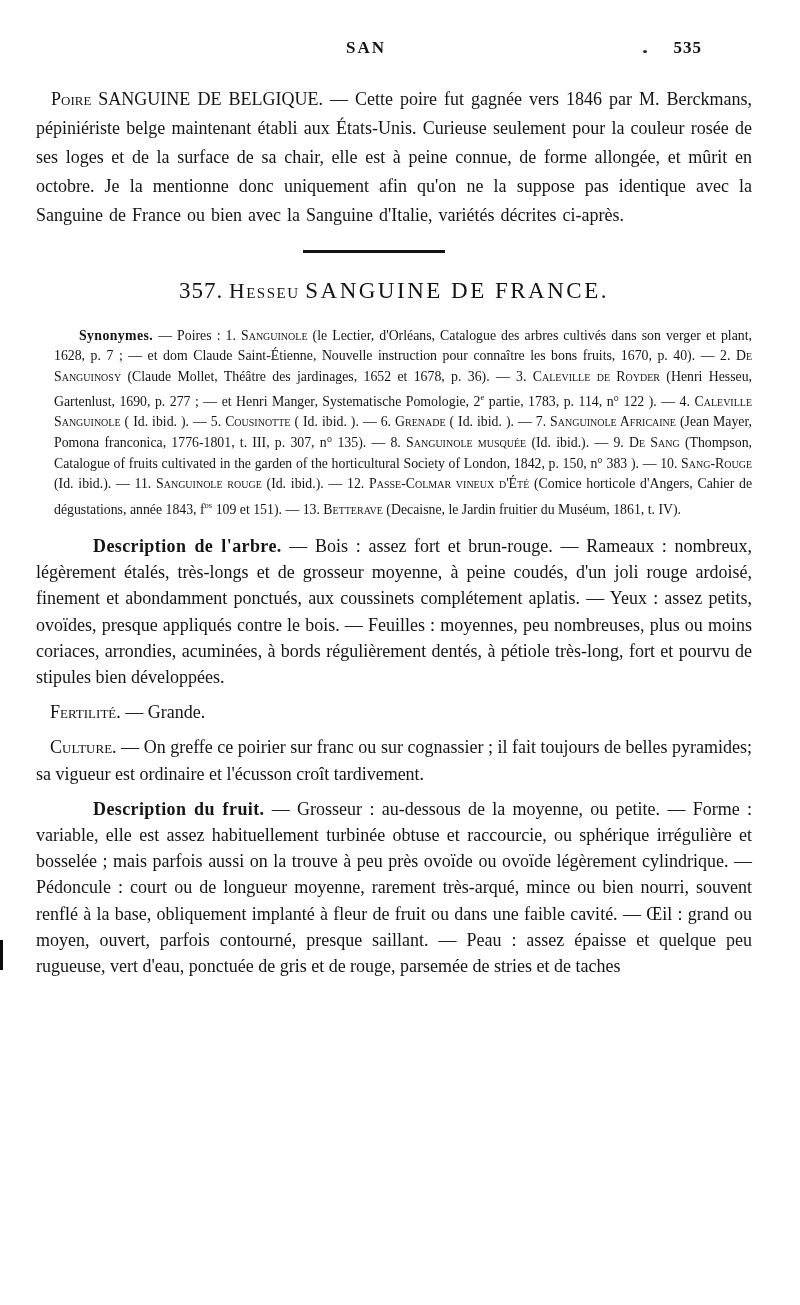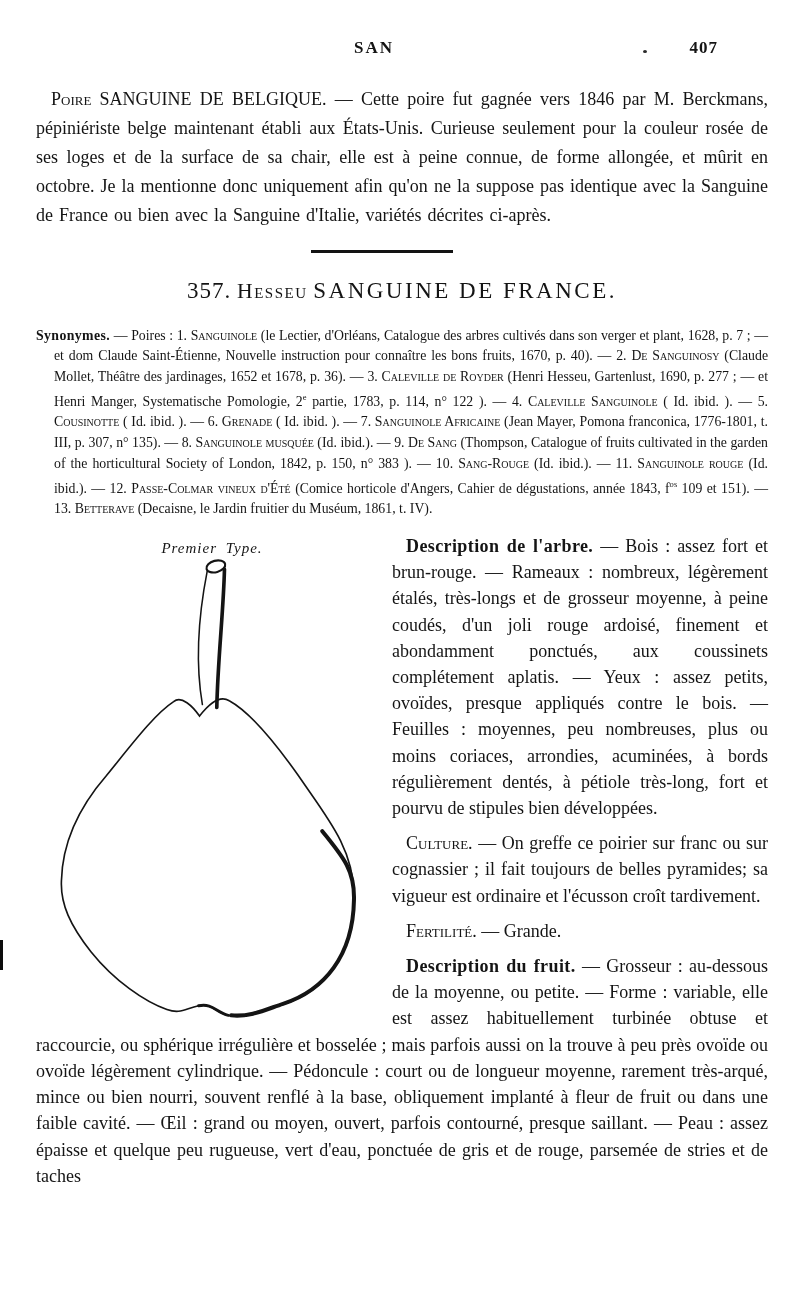--- a/index.html
+++ b/index.html
@@ -5,21 +5,21 @@
   html,body{margin:0;padding:0;background:#9a9a9a;}
   .page{
     position:relative;
     width:800px;height:1305px;
     background:#ffffff;
     color:#141414;
     font-family:"Liberation Serif","DejaVu Serif",serif;
     overflow:hidden;
     box-sizing:border-box;
   }
-  .content{padding:0 32px 0 36px;}
+  .content{padding:0 48px 0 36px;}
 
   
   .running-header{position:relative;height:20px;padding-top:38px;}
   .running-title{
     position:absolute;left:0;right:56px;text-align:center;
     font-weight:bold;font-size:17px;letter-spacing:2px;
   }
   .page-number{
     position:absolute;right:50px;top:38px;
     font-weight:bold;font-size:17px;letter-spacing:1px;
@@ -67,79 +67,52 @@
   }
   .figure-caption{
     font-style:italic;font-size:15px;letter-spacing:1px;
     word-spacing:4px;display:block;height:18px;
   }
   .para-indent{text-indent:14px;}
 
   
   .run-plain{}
   .run-i{}
-  .run-b{font-weight:bold;letter-spacing:0.4px;}
+  .run-b{font-weight:bold;letter-spacing:0.4px;margin-left:43px;}
   .run-sc{font-variant:small-caps;}
   sup.run-sup{font-size:0.62em;}
 
   
   .press-mark{position:absolute;left:0;top:940px;width:3px;height:30px;background:#0c0c0c;}
 </style>
 </head>
 <body>
 
 <div class="page">
   <div class="press-mark"></div>
 
   <div class="content">
 
     <div class="running-header">
       <span class="running-title">SAN</span>
-      <span class="page-number">407</span>
+      <span class="page-number">535</span>
       <span class="ink-speck"></span>
     </div>
 
     <p class="intro"><span class="run-sc">Poire SANGUINE DE BELGIQUE.</span><span class="run-plain"> — Cette poire fut gagnée vers 1846 par M. Berckmans, pépiniériste belge maintenant établi aux États-Unis. Curieuse seulement pour la couleur rosée de ses loges et de la surface de sa chair, elle est à peine connue, de forme allongée, et mûrit en octobre. Je la mentionne donc uniquement afin qu'on ne la suppose pas identique avec la Sanguine de France ou bien avec la Sanguine d'Italie, variétés décrites ci-après.</span></p>
 
     <hr class="section-rule">
 
     <h1 class="article-heading"><span class="h-num">357.</span><span> </span><span class="h-poire">Hesseu</span><span> </span><span class="h-name">SANGUINE DE FRANCE.</span></h1>
 
     <p class="synonyms"><span class="run-b">Synonymes.</span><span class="run-plain"> — </span><span class="run-i">Poires :</span><span class="run-plain"> 1. </span><span class="run-sc">Sanguinole</span><span class="run-plain"> (le Lectier, d'Orléans, </span><span class="run-i">Catalogue des arbres cultivés dans son verger et plant,</span><span class="run-plain"> 1628, p. 7 ; — et dom Claude Saint-Étienne, </span><span class="run-i">Nouvelle instruction pour connaître les bons fruits,</span><span class="run-plain"> 1670, p. 40). — 2. </span><span class="run-sc">De Sanguinosy</span><span class="run-plain"> (Claude Mollet, </span><span class="run-i">Théâtre des jardinages,</span><span class="run-plain"> 1652 et 1678, p. 36). — 3. </span><span class="run-sc">Caleville de Royder</span><span class="run-plain"> (Henri Hesseu, </span><span class="run-i">Gartenlust,</span><span class="run-plain"> 1690, p. 277 ; — et Henri Manger, </span><span class="run-i">Systematische Pomologie,</span><span class="run-plain"> 2</span><sup class="run-sup">e</sup><span class="run-plain"> partie, 1783, p. 114, n° 122 ). — 4. </span><span class="run-sc">Caleville Sanguinole</span><span class="run-plain"> ( </span><span class="run-i">Id. ibid.</span><span class="run-plain"> ). — 5. </span><span class="run-sc">Cousinotte</span><span class="run-plain"> ( </span><span class="run-i">Id. ibid.</span><span class="run-plain"> ). — 6. </span><span class="run-sc">Grenade</span><span class="run-plain"> ( </span><span class="run-i">Id. ibid.</span><span class="run-plain"> ). — 7. </span><span class="run-sc">Sanguinole Africaine</span><span class="run-plain"> (Jean Mayer, </span><span class="run-i">Pomona franconica,</span><span class="run-plain"> 1776-1801, t. III, p. 307, n° 135). — 8. </span><span class="run-sc">Sanguinole musquée</span><span class="run-plain"> (</span><span class="run-i">Id. ibid.</span><span class="run-plain">). — 9. </span><span class="run-sc">De Sang</span><span class="run-plain"> (Thompson, </span><span class="run-i">Catalogue of fruits cultivated in the garden of the horticultural Society of London,</span><span class="run-plain"> 1842, p. 150, n° 383 ). — 10. </span><span class="run-sc">Sang-Rouge</span><span class="run-plain"> (</span><span class="run-i">Id. ibid.</span><span class="run-plain">). — 11. </span><span class="run-sc">Sanguinole rouge</span><span class="run-plain"> (</span><span class="run-i">Id. ibid.</span><span class="run-plain">). — 12. </span><span class="run-sc">Passe-Colmar vineux d'Été</span><span class="run-plain"> (Comice horticole d'Angers, </span><span class="run-i">Cahier de dégustations,</span><span class="run-plain"> année 1843, f</span><sup class="run-sup">os</sup><span class="run-plain"> 109 et 151). — 13. </span><span class="run-sc">Betterave</span><span class="run-plain"> (Decaisne, </span><span class="run-i">le Jardin fruitier du Muséum,</span><span class="run-plain"> 1861, t. IV).</span></p>
 
     <div class="main">
 
-      <div class="pear-figure">
-        <span class="figure-caption">Premier Type.</span>
-        <svg width="352" height="470" viewBox="0 0 360 490" fill="none" stroke="#141414" stroke-linecap="round">
-
-          <ellipse cx="184" cy="14" rx="10" ry="6" transform="rotate(-15 184 14)" stroke-width="2.2"></ellipse>
-
-          <path d="M175,19 C167,60 162,112 170,158" stroke-width="1.6"></path>
-          <path d="M193,17 C192,60 186,112 185,161" stroke-width="3.8"></path>
-
-          <path d="M140,155
-                   C148,148 160,160 167,170
-                   C174,161 186,147 198,154
-                   C220,166 246,198 270,232
-                   C300,276 327,307 328,355
-                   C329,418 298,456 256,470
-                   C234,477 215,485 197,482
-                   C184,479 180,469 166,472
-                   C152,475 147,481 133,476
-                   C110,468 78,446 54,416
-                   C32,388 22,366 23,342
-                   C24,298 44,262 70,232
-                   C96,200 120,168 140,155 Z" stroke-width="1.7"></path>
-
-          <path d="M295,290 C318,318 329,332 328,362 C327,420 297,456 254,470 C236,476 220,484 200,482" stroke-width="4.2"></path>
-          <path d="M197,482 C184,479 181,469 166,472" stroke-width="3"></path>
-        </svg>
-      </div>
 
       <p class="para-indent"><span class="run-b">Description de l'arbre.</span><span class="run-plain"> — </span><span class="run-i">Bois :</span><span class="run-plain"> assez fort et brun-rouge. — </span><span class="run-i">Rameaux :</span><span class="run-plain"> nombreux, légèrement étalés, très-longs et de grosseur moyenne, à peine coudés, d'un joli rouge ardoisé, finement et abondamment ponctués, aux coussinets complétement aplatis. — </span><span class="run-i">Yeux :</span><span class="run-plain"> assez petits, ovoïdes, presque appliqués contre le bois. — </span><span class="run-i">Feuilles :</span><span class="run-plain"> moyennes, peu nombreuses, plus ou moins coriaces, arrondies, acuminées, à bords régulièrement dentés, à pétiole très-long, fort et pourvu de stipules bien développées.</span></p>
+      <p class="para-indent"><span class="run-sc">Fertilité.</span><span class="run-plain"> — Grande.</span></p>
       <p class="para-indent"><span class="run-sc">Culture.</span><span class="run-plain"> — On greffe ce poirier sur franc ou sur cognassier ; il fait toujours de belles pyramides; sa vigueur est ordinaire et l'écusson croît tardivement.</span></p>
-      <p class="para-indent"><span class="run-sc">Fertilité.</span><span class="run-plain"> — Grande.</span></p>
       <p class="para-indent"><span class="run-b">Description du fruit.</span><span class="run-plain"> — </span><span class="run-i">Grosseur :</span><span class="run-plain"> au-dessous de la moyenne, ou petite. — </span><span class="run-i">Forme :</span><span class="run-plain"> variable, elle est assez habituellement turbinée obtuse et raccourcie, ou sphérique irrégulière et bosselée ; mais parfois aussi on la trouve à peu près ovoïde ou ovoïde légèrement cylindrique. — </span><span class="run-i">Pédoncule :</span><span class="run-plain"> court ou de longueur moyenne, rarement très-arqué, mince ou bien nourri, souvent renflé à la base, obliquement implanté à fleur de fruit ou dans une faible cavité. — </span><span class="run-i">Œil :</span><span class="run-plain"> grand ou moyen, ouvert, parfois contourné, presque saillant. — </span><span class="run-i">Peau :</span><span class="run-plain"> assez épaisse et quelque peu rugueuse, vert d'eau, ponctuée de gris et de rouge, parsemée de stries et de taches</span></p>
 
     </div>
   </div>
 </div>
 
 </body></html>

